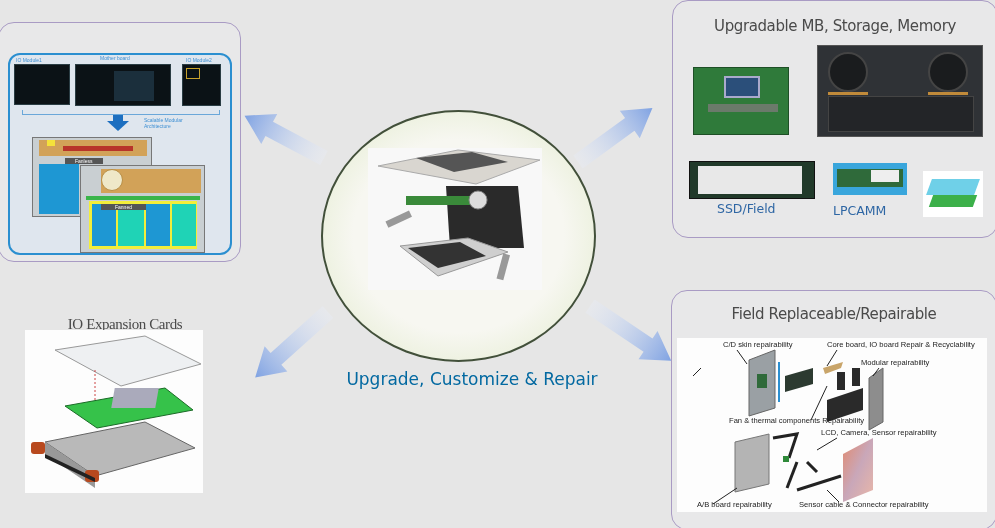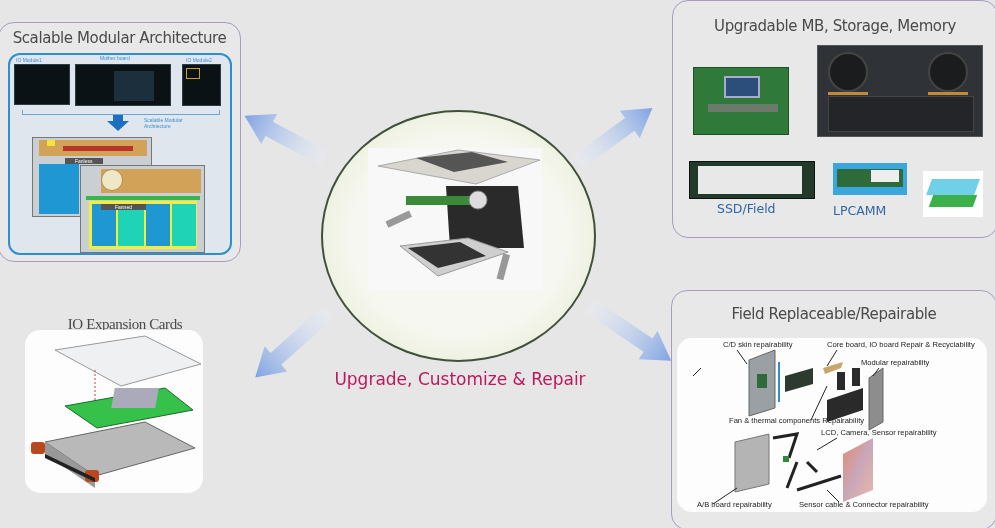--- a/index.html
+++ b/index.html
@@ -20,37 +20,37 @@
     position: absolute;
     left: 0; right: 0;
     text-align: center;
     font-family: "DejaVu Sans", sans-serif;
     font-size: 15px;
     letter-spacing: -0.4px;
     color: #4a4a4a;
     white-space: nowrap;
   }
   .abs { position: absolute; }
-  .img-white { position: absolute; background: #fdfdfd; border-radius: 15px; }
+  .img-white { position: absolute; background: #fdfdfd; }
 
   
   #c1 { left: -2px; top: 22px; width: 243px; height: 240px; }
   #c1 .card-title { top: 6px; }
   .sma-frame { left: 9px; top: 30px; width: 224px; height: 202px; border: 2.5px solid #2b8fd0; border-radius: 12px; background: #dfe6ee; }
   .pcb-dark { background: #0b1216; border: 1px solid #2a3d44; }
   .tiny-lbl { font-size: 5px; color: #3d8fd3; white-space: nowrap; }
   .down-arrow { width: 0; height: 0; border-left: 11px solid transparent; border-right: 11px solid transparent; border-top: 10px solid #1d6fc0; }
 
   
   .circle { left: 321px; top: 110px; width: 275px; height: 252px; border-radius: 50%;
     background: radial-gradient(ellipse at center, #f7f7f1 55%, #e9efd9 80%, #d6e6b4 100%);
     border: 2px solid #42503a; }
   .blueprint-img { left: 368px; top: 148px; width: 174px; height: 142px; background: #f8f8f8; }
   .blueprint-cap { left: 360px; top: 292px; width: 200px; text-align: center; font-style: italic; color: #2a64a8; font-size: 14px; line-height: 17px; }
-  .center-caption { left: 300px; top: 369px; width: 320px; text-align: center; font-family: "DejaVu Sans", sans-serif; font-size: 17px; color: #be185d; }
+  .center-caption { left: 312px; top: 369px; width: 320px; text-align: center; font-family: "DejaVu Sans", sans-serif; font-size: 17px; color: #0369a1; }
 
   
   #c2 { left: 672px; top: 0px; width: 326px; height: 238px; }
   #c2 .card-title { top: 16px; }
   .img-lbl { position: absolute; font-family: "DejaVu Sans", sans-serif; color: #2e66a4; font-size: 12.5px; white-space: nowrap; }
 
   
   #c3 { left: 0; top: 300px; width: 250px; height: 228px; border: none; background: transparent; }
   #c3 .card-title { top: 16px; font-family: Liberation Serif, serif; }
 
@@ -67,21 +67,20 @@
 <svg width="0" height="0" style="position:absolute">
   <defs>
     <linearGradient id="arrGrad" x1="0" y1="0" x2="1" y2="0">
       <stop offset="0" stop-color="#e9eefa" stop-opacity="0.3"></stop>
       <stop offset="1" stop-color="#7fa2e2"></stop>
     </linearGradient>
   </defs>
 </svg>
 
 <div class="card" id="c1">
-  <div class="card-title">Scalable Modular Architecture</div>
   <div class="abs sma-frame">
     <span class="abs tiny-lbl" style="left:6px;top:2px">IO Module1</span>
     <span class="abs tiny-lbl" style="left:90px;top:0px">Mother board</span>
     <span class="abs tiny-lbl" style="left:176px;top:2px">IO Module2</span>
     <div class="abs pcb-dark" style="left:4px;top:9px;width:56px;height:41px"></div>
     <div class="abs pcb-dark" style="left:65px;top:9px;width:96px;height:42px">
       <div class="abs" style="left:38px;top:6px;width:40px;height:30px;background:#1b2f3c"></div>
     </div>
     <div class="abs pcb-dark" style="left:172px;top:9px;width:39px;height:42px">
       <div class="abs" style="left:3px;top:3px;width:14px;height:11px;border:1px solid #c7a22b"></div>

